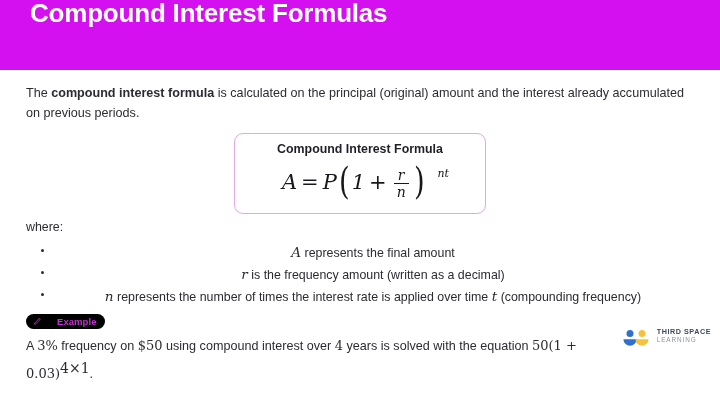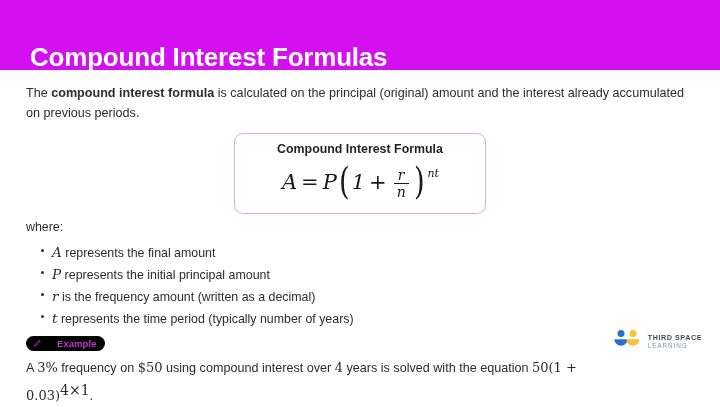--- a/index.html
+++ b/index.html
@@ -13,21 +13,21 @@
     font-family: "Liberation Sans", sans-serif;
     color: #2b2b33;
   }
 
   
   .banner {
     width: 720px;
     height: 70px;
     background: #d410f0;
     display: flex;
-    align-items: flex-end;
+    align-items: flex-start;
     padding: 0 0 0 30px;
   }
   .banner-title {
     color: #ffffff;
     font-size: 26px;
     font-weight: 700;
     letter-spacing: -0.2px;
     line-height: 1;
   }
 
@@ -96,33 +96,34 @@
     position: relative;
     top: 1px;
   }
   .frac .num { padding: 0 3px 1px 3px; }
   .frac .den { padding: 1px 3px 0 3px; border-top: 1.2px solid #17171d; }
   .sup {
     font-size: 11px;
     vertical-align: super;
     position: relative;
     top: -9px;
-    left: 1px;
+    left: 11px;
   }
   .op { font-style: normal; margin: 0 4px; }
 
   
   .where {
     font-size: 12.4px;
     margin: 2px 0 7px 0;
   }
   ul.defs {
     list-style: none;
     margin: 0;
     padding: 0 0 0 14px;
+    text-align: center;
   }
   ul.defs li {
     font-size: 12.4px;
     line-height: 1.62;
     position: relative;
     padding-left: 12px;
   }
   ul.defs li::before {
     content: "";
     position: absolute;
@@ -166,24 +167,24 @@
     font-size: 13px;
   }
   .num-math .supn {
     font-size: 14px;
     vertical-align: super;
   }
 
   
   .logo {
     position: absolute;
-    right: 18px;
+    right: 9px;
     bottom: 14px;
     display: flex;
-    align-items: center;
+    align-items: flex-start;
     gap: 6px;
   }
   .logo-text {
     line-height: 1.12;
   }
   .logo-text .l1 {
     font-size: 7.2px;
     font-weight: 700;
     letter-spacing: 0.55px;
     color: #3f4a5a;
@@ -235,30 +236,28 @@
   
   <div class="where">where:</div>
 
   
   <ul class="defs">
     <li>
       <span class="mv">A</span>
       <span>represents the final amount</span>
     </li>
     <li>
-      <span class="mv">P</span>
-      <span>represents the initial principal amount</span>
-    </li>
-    <li>
       <span class="mv">r</span>
       <span>is the frequency amount (written as a decimal)</span>
     </li>
     <li>
+      <span class="mv">n</span>
+      <span>represents the number of times the interest rate is applied over time</span>
       <span class="mv">t</span>
-      <span>represents the time period (typically number of years)</span>
+      <span>(compounding frequency)</span>
     </li>
   </ul>
 
   
   <div class="badge">
     <span>
       <svg width="8" height="8" viewBox="0 0 16 16" fill="none" xmlns="http://www.w3.org/2000/svg">
         <path d="M11.8 1.6a1.4 1.4 0 0 1 2 2L5.6 11.8l-2.7.7.7-2.7 8.2-8.2z" stroke="#c32fd0" stroke-width="1.6" stroke-linejoin="round" stroke-linecap="round"></path>
       </svg>
     </span>

